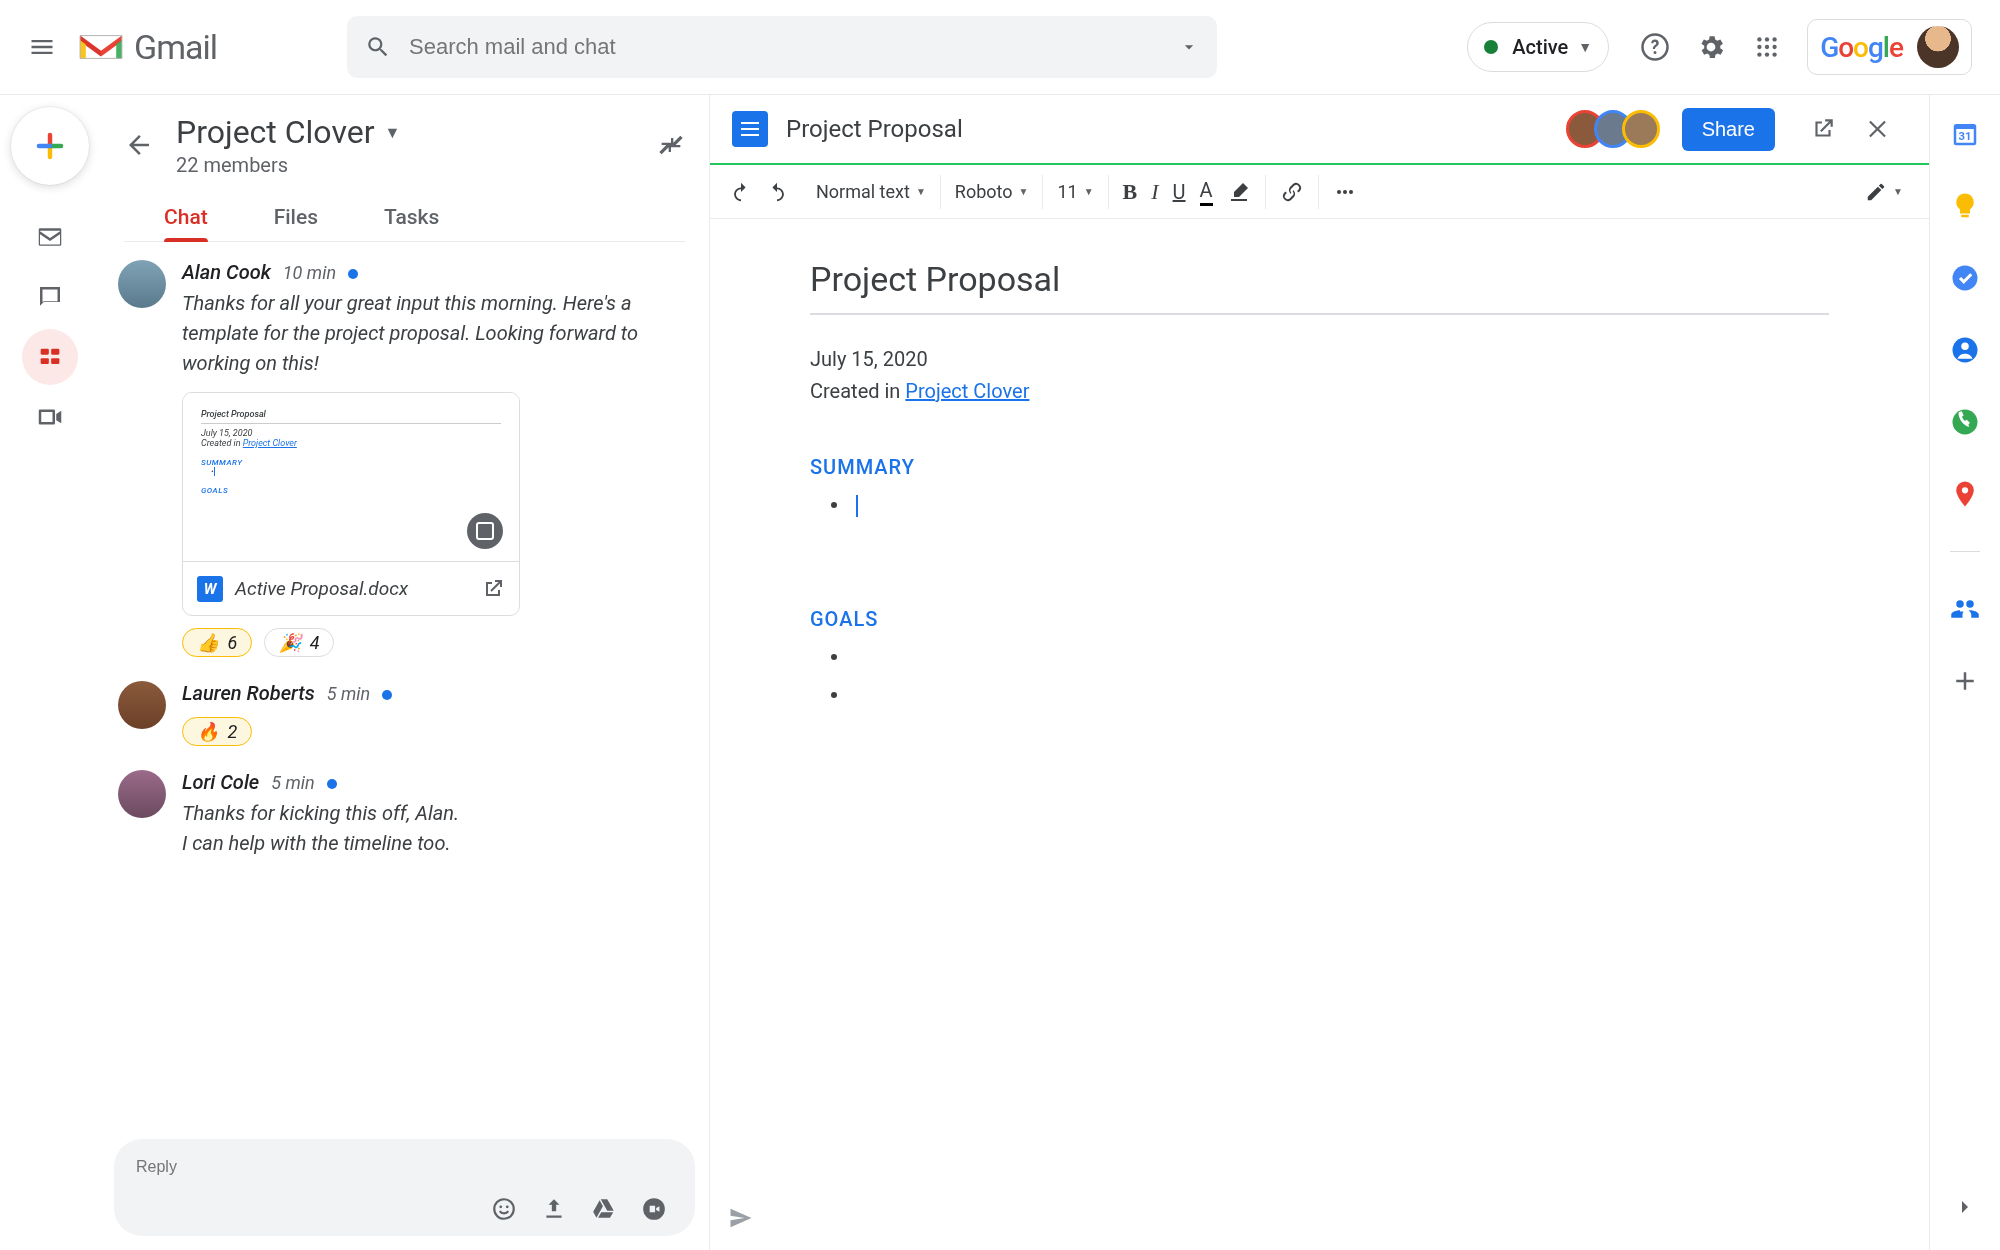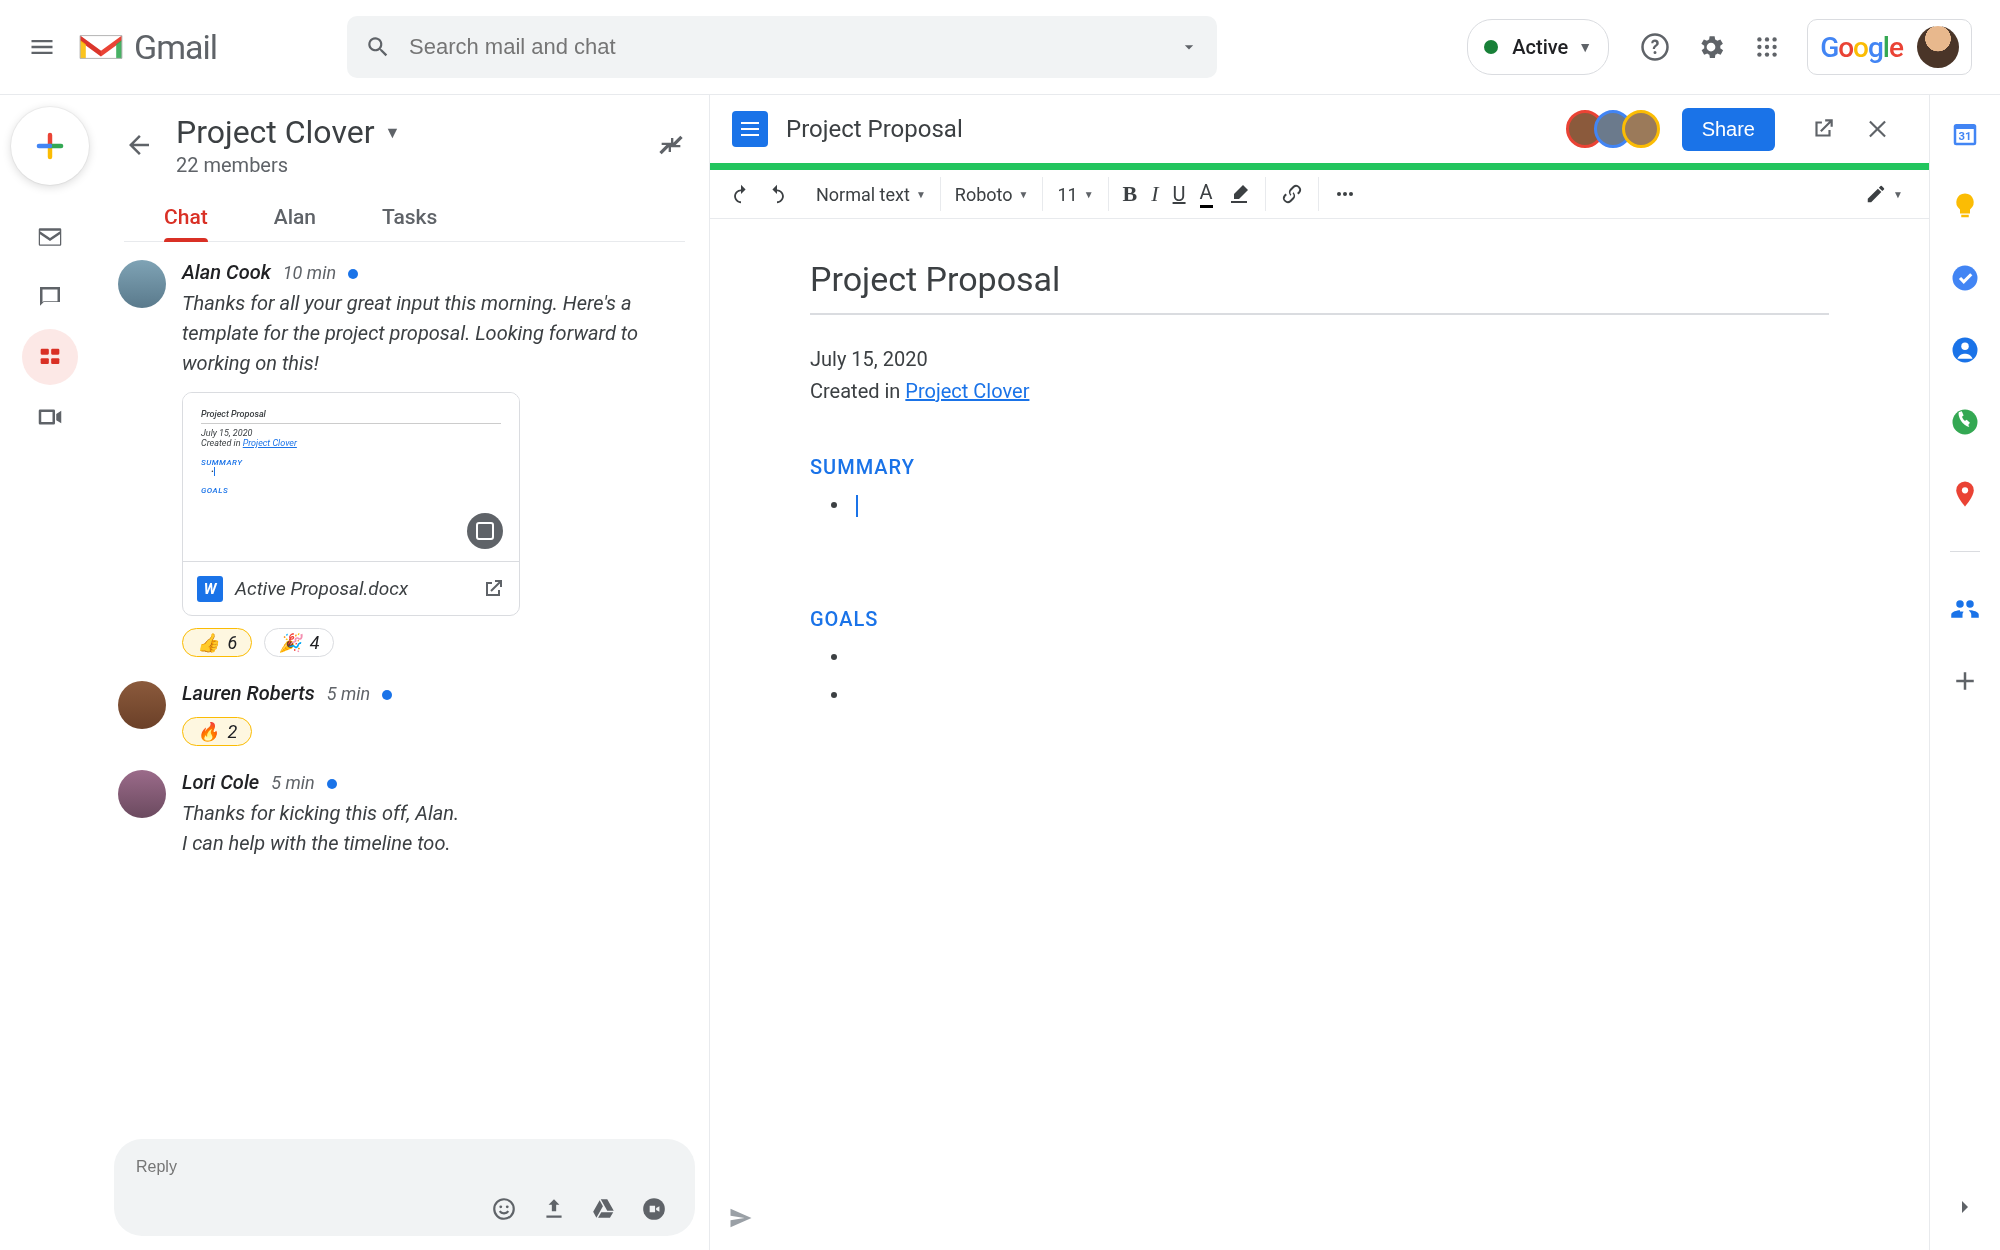--- a/index.html
+++ b/index.html
@@ -9,21 +9,21 @@
   .topbar { height: 95px; display: flex; align-items: center; padding: 0 28px 0 18px; border-bottom: 1px solid #e8eaed; }
   .menu-icon { width: 48px; height: 48px; display:flex; align-items:center; justify-content:center; color:#5f6368; cursor:pointer; border-radius:50%; }
   .gmail-logo { display:flex; align-items:center; margin-left: 10px; cursor:pointer; }
   .gmail-logo svg { width: 50px; height: 38px; }
   .gmail-text { font-size: 34px; color:#5f6368; letter-spacing:-1px; margin-left:8px; }
   .search-box { flex: 0 0 870px; margin-left: 130px; height: 62px; background:#f1f3f4; border-radius: 10px; display:flex; align-items:center; padding:0 18px; }
   .search-box .s-icon { color:#5f6368; margin-right: 18px; }
   .search-box input { flex:1; border:none; background:transparent; font-size:22px; color:#a21caf; outline:none; }
   .search-box .dd-icon { color:#5f6368; }
   .spacer { flex:1; }
-  .status-pill { height:56px; border:1px solid #dadce0; border-radius:25px; display:flex; align-items:center; padding:0 16px; margin-right: 18px; cursor:pointer;}
+  .status-pill { height:50px; border:1px solid #dadce0; border-radius:25px; display:flex; align-items:center; padding:0 16px; margin-right: 18px; cursor:pointer;}
   .status-dot { width:14px; height:14px; background:#188038; border-radius:50%; margin-right:14px;}
   .status-pill span { font-size:20px; font-weight:500; }
   .status-pill .arr { margin-left:10px; color:#5f6368; font-size:14px;}
   .icon-btn { width:48px; height:48px; display:flex; align-items:center; justify-content:center; color:#5f6368; cursor:pointer; border-radius:50%; margin: 0 4px;}
   .google-box { border:1px solid #dadce0; border-radius:10px; display:flex; align-items:center; padding:6px 12px; margin-left:12px; cursor:pointer;text-align:center;}
   .google-text { font-size:28px; font-weight:500; letter-spacing:-1px; }
   .avatar { width:42px; height:42px; border-radius:50%; background:#c2847a; margin-left:14px; background-image: radial-gradient(circle at 50% 30%, #e8b88d 35%, #4a3528 36%); }
   
   
   .layout { display:flex; height: calc(100% - 95px); }
@@ -93,21 +93,21 @@
   .doc-icon span { width:18px; height:2px; background:#fff; box-shadow: 0 -6px 0 #fff, 0 6px 0 #fff;}
   .doc-title { font-size:24px; color:#3c4043; }
   .doc-header .spacer { flex:1;}
   .collab-avatars { display:flex; margin-right: 22px;}
   .collab-av { width:38px; height:38px; border-radius:50%; border:3px solid; margin-left:-10px; }
   .cav1 { background:#8b5a3c; border-color:#ea4335;}
   .cav2 { background:#6b7a8c; border-color:#4285f4;}
   .cav3 { background:#9b7a5a; border-color:#fbbc04;}
   .share-btn { background:#1a73e8; color:#fff; border:none; border-radius:6px; padding: 10px 20px; font-size:20px; font-weight:400; cursor:pointer; margin-right: 20px;}
   
-  .doc-toolbar { height:56px; border-top:7px solid #22c55e; border-bottom:1px solid #e8eaed; display:flex; align-items:center; padding:0 20px; gap:0;}
+  .doc-toolbar { height:56px; border-top:2px solid #22c55e; border-bottom:1px solid #e8eaed; display:flex; align-items:center; padding:0 20px; gap:0;}
   .tb-grp { display:flex; align-items:center; padding: 0 14px; border-right:1px solid #e8eaed; height:34px; gap:14px;}
   .tb-grp:last-of-type { border-right:none;}
   .tb-btn { color:#3c4043; cursor:pointer; display:flex; align-items:center; gap:6px; font-size:18px;}
   .tb-btn .arr { font-size:10px; color:#5f6368;}
   .doc-toolbar .spacer { flex:1;}
   
   .doc-body { flex:1; padding: 40px 100px;}
   .doc-h1 { font-size:34px; color:#3c4043; font-weight:400;}
   .doc-hr { border:none; border-top:2px solid #dadce0; margin: 14px 0 28px 0;}
   .doc-p { font-size:20px; color:#3c4043; line-height:1.6;}
@@ -247,21 +247,21 @@
           <div class="chat-sub">22 members</div>
         </div>
         <span class="collapse-icon">
           <svg width="28" height="28" viewBox="0 0 24 24">
               <path fill="currentColor" d="M4 20l6-6v4h2v-8H4v2h4l-6 6 2 2zM20 4l-6 6V6h-2v8h8v-2h-4l6-6-2-2z"></path>
             </svg>
         </span>
       </div>
       <div class="tabs">
         <div class="tab active">Chat</div>
-        <div class="tab">Alan</div>
+        <div class="tab">Files</div>
         <div class="tab">Tasks</div>
       </div>
     </div>
 
     <div class="chat-messages">
 
       <div class="msg">
         <div class="msg-avatar ava-alan"></div>
         <div class="msg-body">
           <div class="msg-head">

